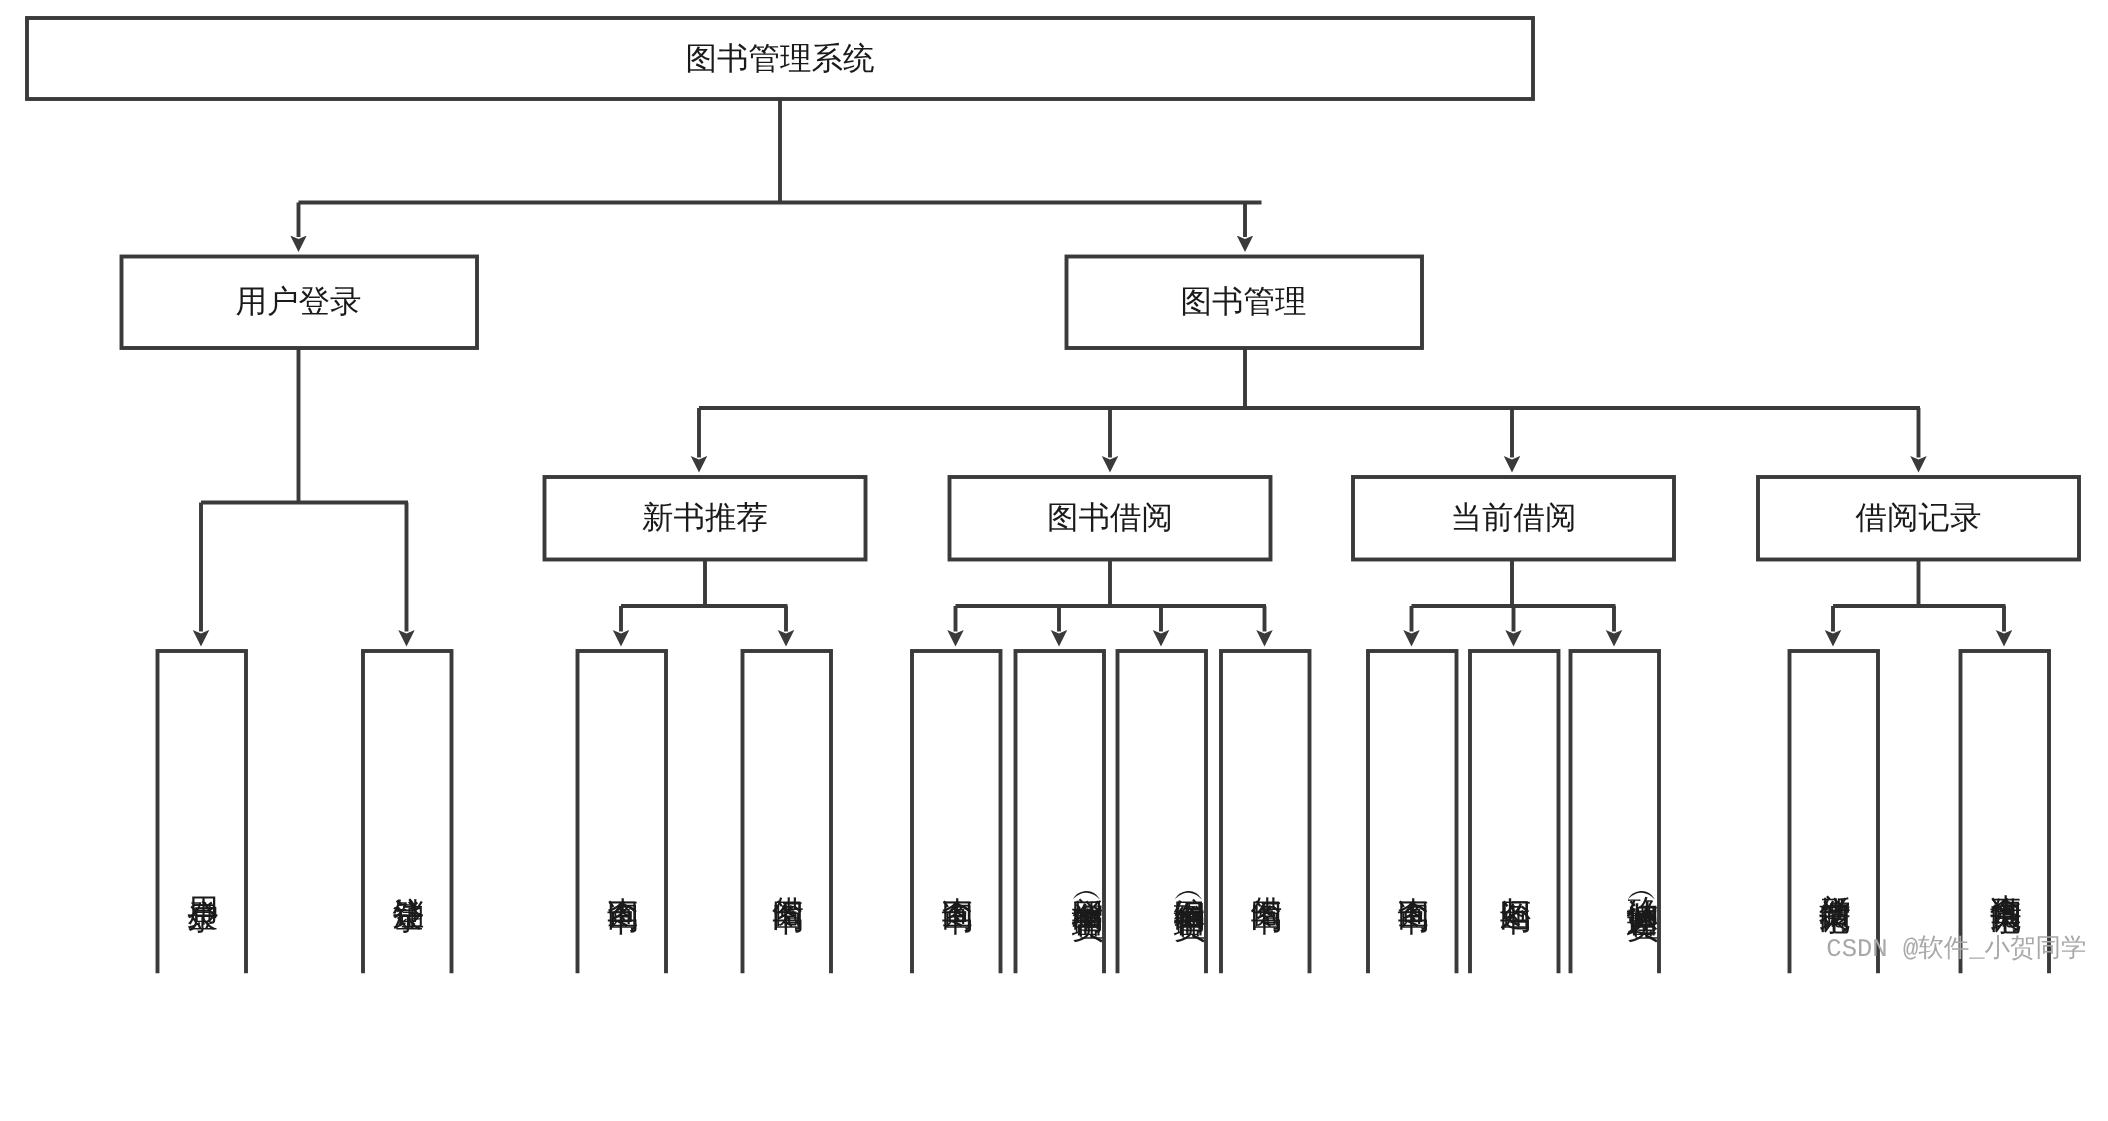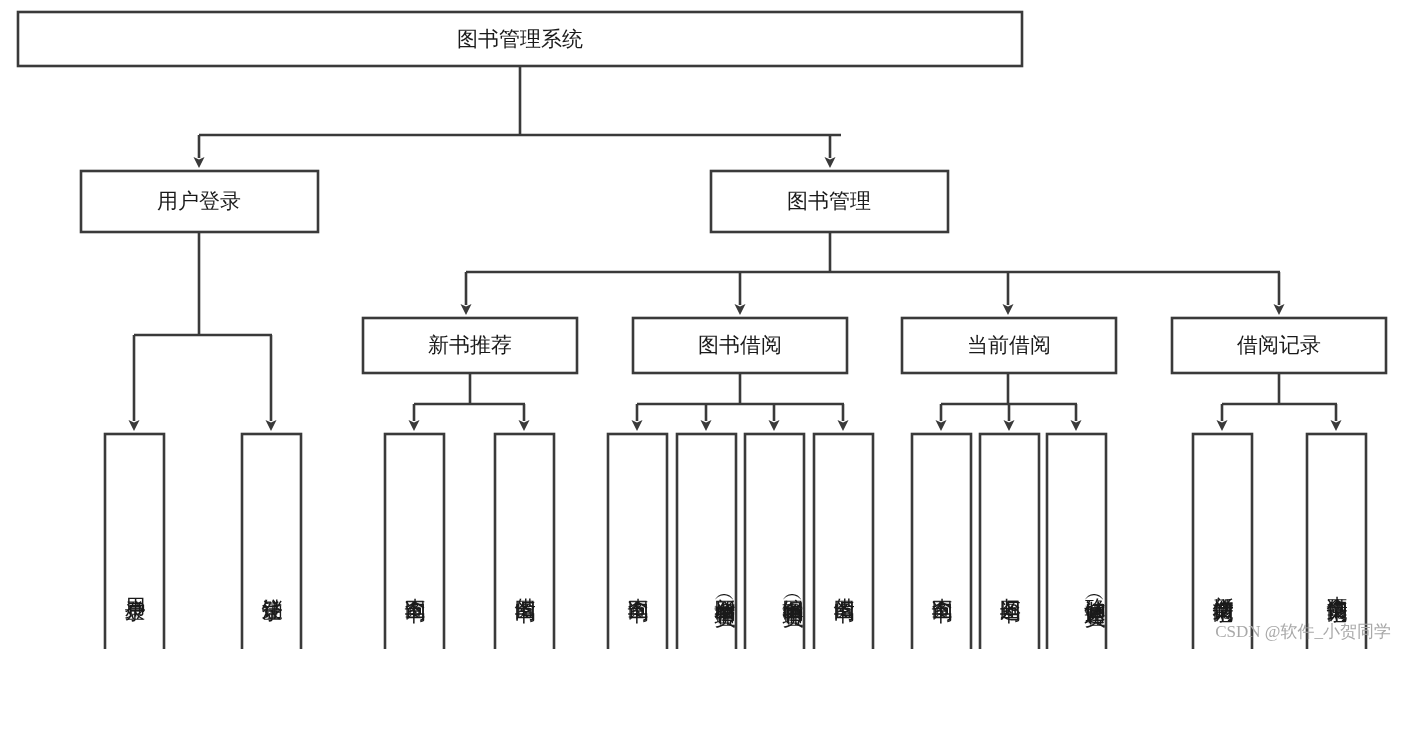--- a/index.html
+++ b/index.html
@@ -58,21 +58,21 @@
     display: flex;
     align-items: center;
     justify-content: center;
     white-space: nowrap;
     pointer-events: none;
   }
   .watermark {
     position: absolute;
     right: 14px;
     bottom: 6px;
-    font-family: Liberation Serif, serif;
+    font-family: Liberation Mono, monospace;
     font-size: 17px;
     color: #a8a8a8;
     white-space: nowrap;
   }
 </style>
 </head>
 <body>
 
 <div id="diagram-root">
 

